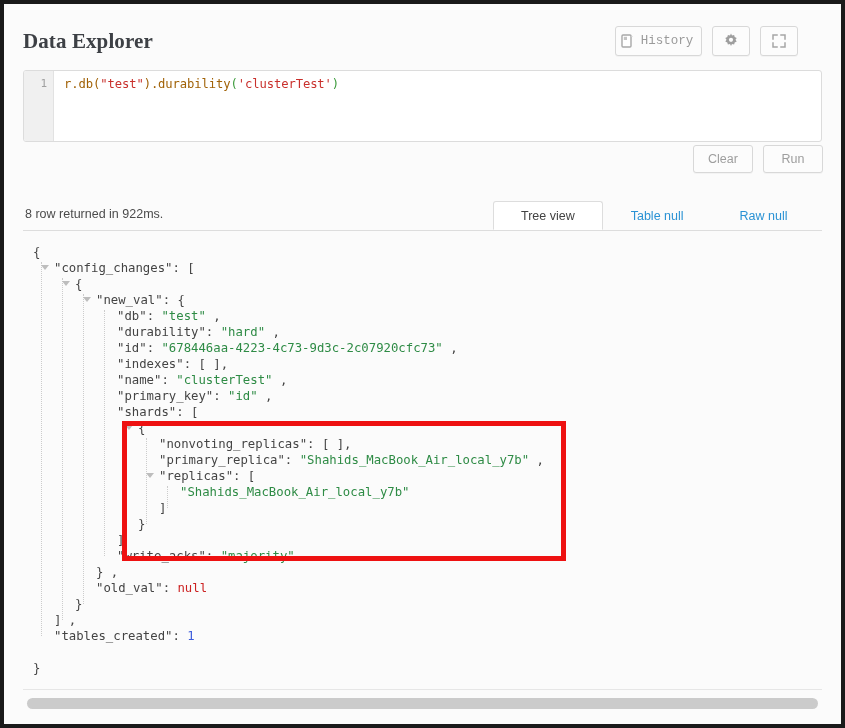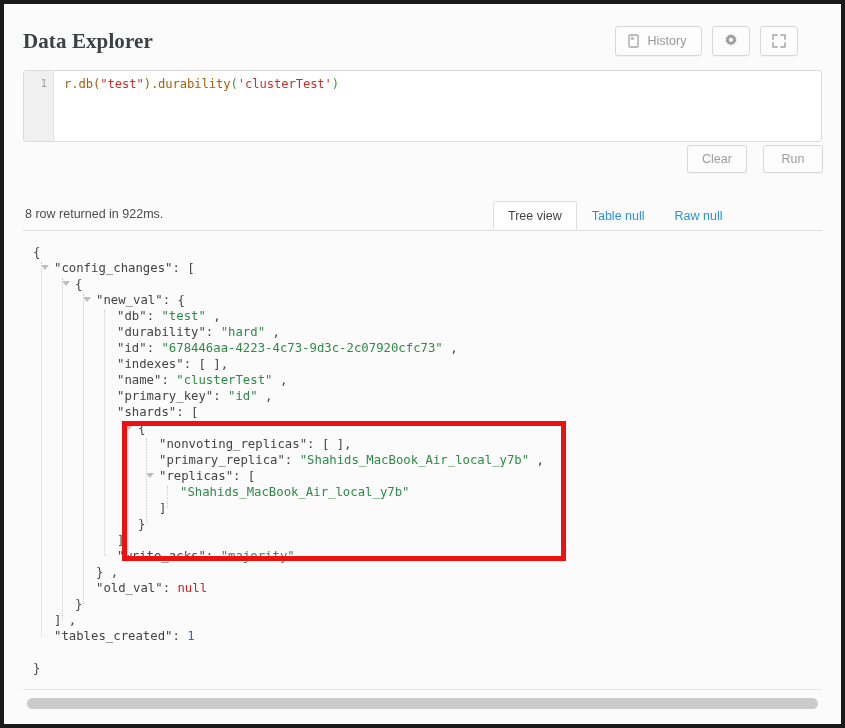--- a/index.html
+++ b/index.html
@@ -47,20 +47,21 @@
     color: #3d4045;
     letter-spacing: 0.1px;
   }
   .header-buttons {
     position: absolute;
     right: 18px;
     top: 22px;
     display: flex;
     gap: 10px;
     align-items: center;
+    font-family: Liberation Mono, monospace;
   }
   .btn {
     box-sizing: border-box;
     background: #fcfcfc;
     border: 1px solid #d8d8d8;
     border-radius: 3px;
     color: #9a9a9a;
     font-size: 12.5px;
     display: flex;
     align-items: center;
@@ -126,21 +127,21 @@
   .tk-str { color: #c9302c; }
   .tk-paren { color: #3c9b3c; }
   .tk-plain { color: #a16207; }
 
   
   .run-row {
     position: absolute;
     right: 18px;
     top: 141px;
     display: flex;
-    gap: 16px;
+    gap: 10px;
     border-radius: 7px;
   }
   .btn-run {
     width: 60px;
     height: 28px;
     font-size: 12.5px;
     color: #9e9e9e;
   }
 
   
@@ -163,21 +164,21 @@
     position: absolute;
     left: 489px;
     top: 197px;
     display: flex;
     align-items: flex-end;
     height: 29px;
   }
   .tab {
     box-sizing: border-box;
     height: 29px;
-    padding: 0 14px;
+    padding: 0 27px;
     display: flex;
     align-items: center;
     font-size: 12.5px;
     color: #2a92d4;
     cursor: pointer;
     border: 1px solid transparent;
     border-radius: 3px 3px 0 0;
     background: transparent;
   }
   .tab.active {

